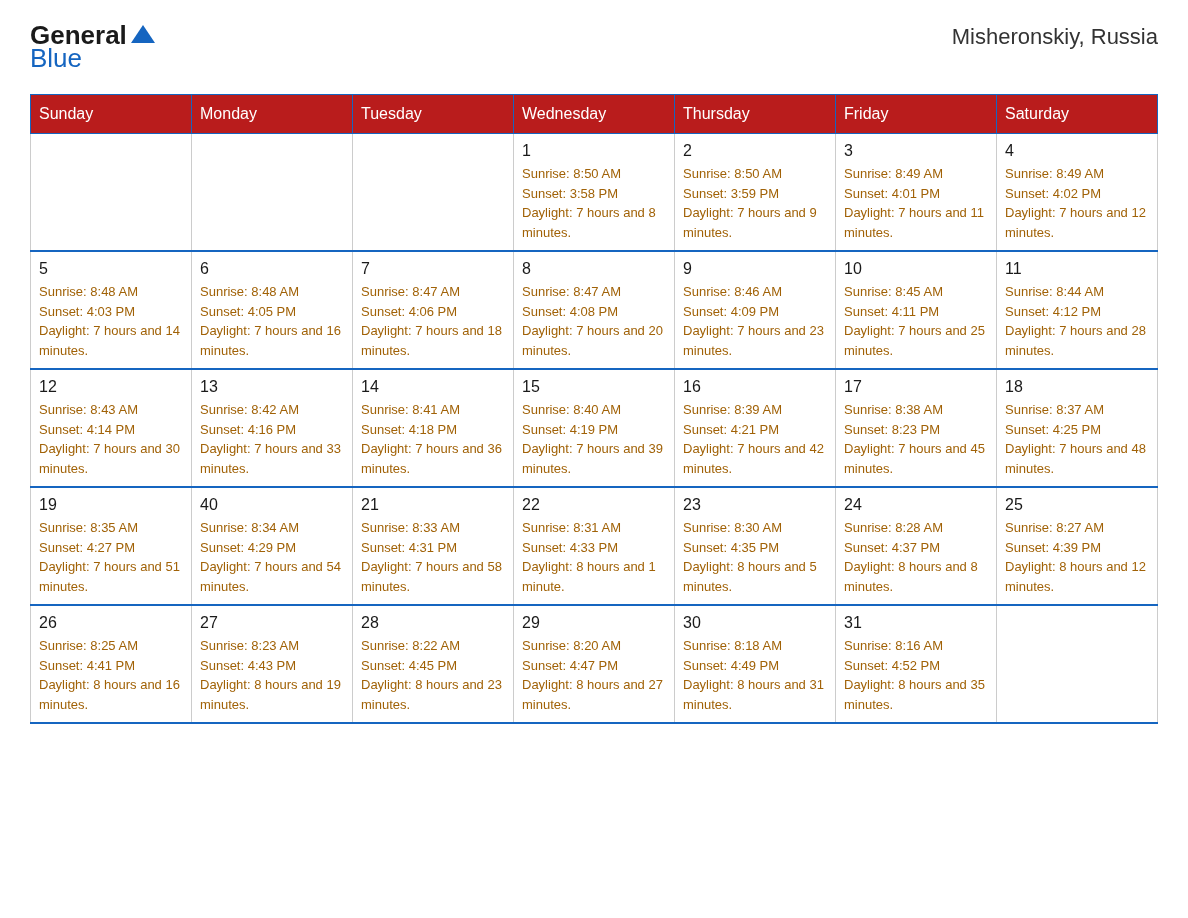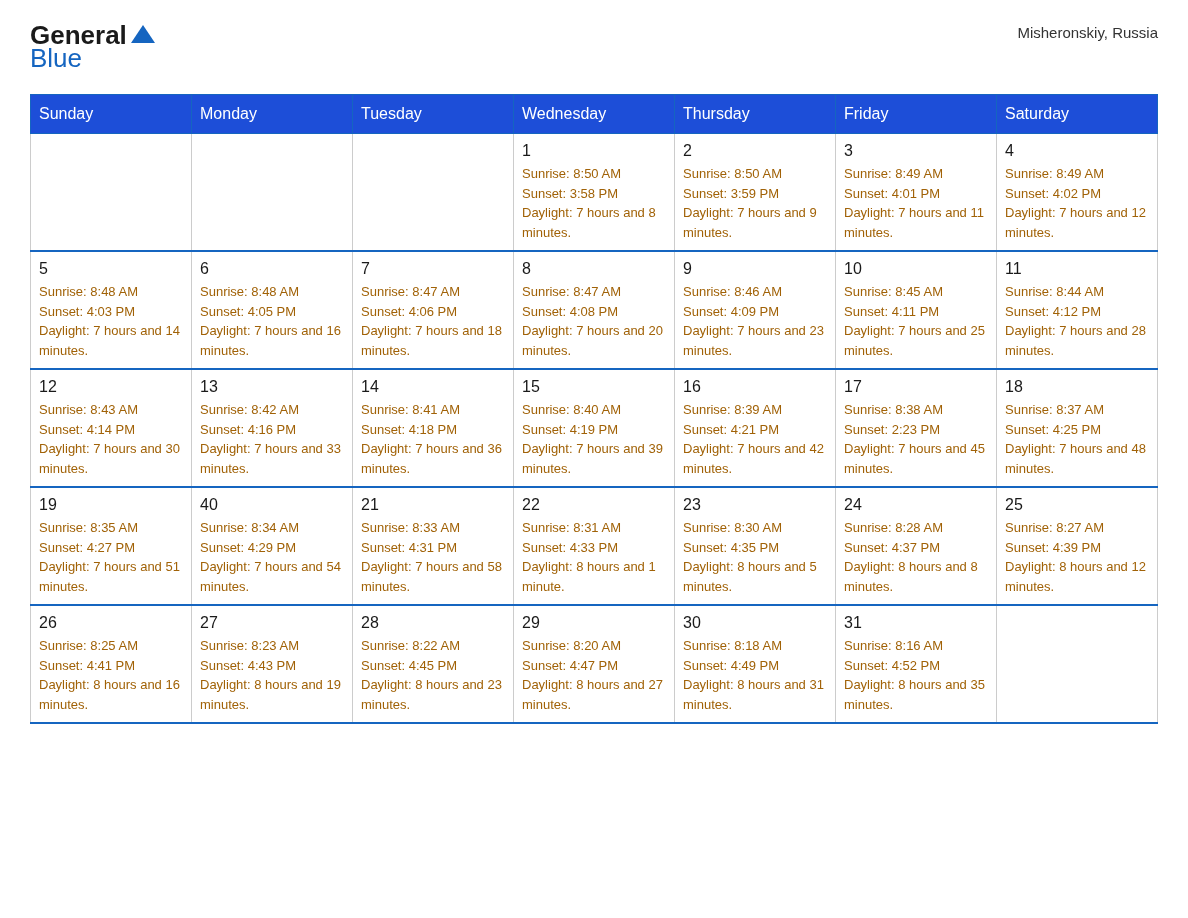--- a/index.html
+++ b/index.html
@@ -34,31 +34,31 @@
     .title-block {
       text-align: right;
     }
     .calendar-title {
       font-size: 48px;
       font-weight: normal;
       color: #1a1a1a;
       line-height: 1.1;
     }
     .calendar-subtitle {
-      font-size: 15px;
+      font-size: 22px;
       color: #333;
       margin-top: 4px;
     }
     table {
       width: 100%;
       border-collapse: collapse;
       table-layout: fixed;
     }
     thead tr {
-      background-color: #1d4ed8;
+      background-color: #b91c1c;
     }
     thead th {
       color: #fff;
       font-size: 16px;
       font-weight: normal;
       padding: 10px 8px;
       text-align: left;
       border: 1px solid #1565c0;
     }
     tbody td {
@@ -220,21 +220,21 @@
         </td>
         <td>
           <div class="day-number">16</div>
           <div class="day-info">Sunrise: 8:39 AM
 Sunset: 4:21 PM
 Daylight: 7 hours and 42 minutes.</div>
         </td>
         <td>
           <div class="day-number">17</div>
           <div class="day-info">Sunrise: 8:38 AM
-Sunset: 2:23 PM
+Sunset: 8:23 PM
 Daylight: 7 hours and 45 minutes.</div>
         </td>
         <td>
           <div class="day-number">18</div>
           <div class="day-info">Sunrise: 8:37 AM
 Sunset: 4:25 PM
 Daylight: 7 hours and 48 minutes.</div>
         </td>
       </tr>
       <tr>

